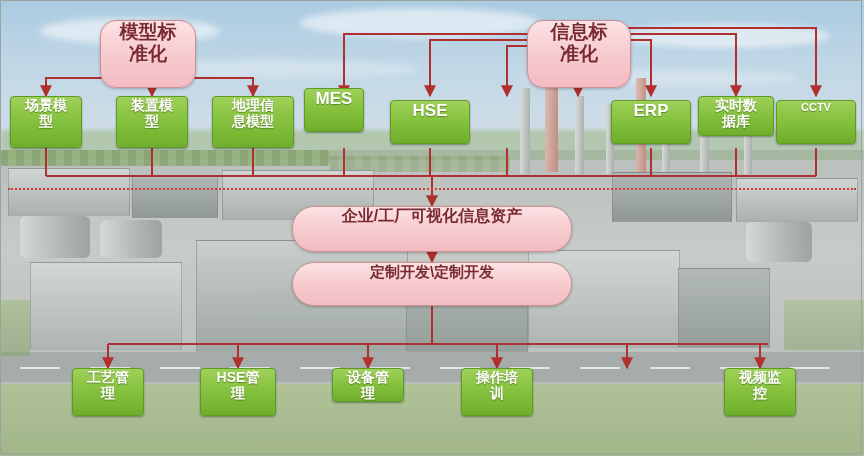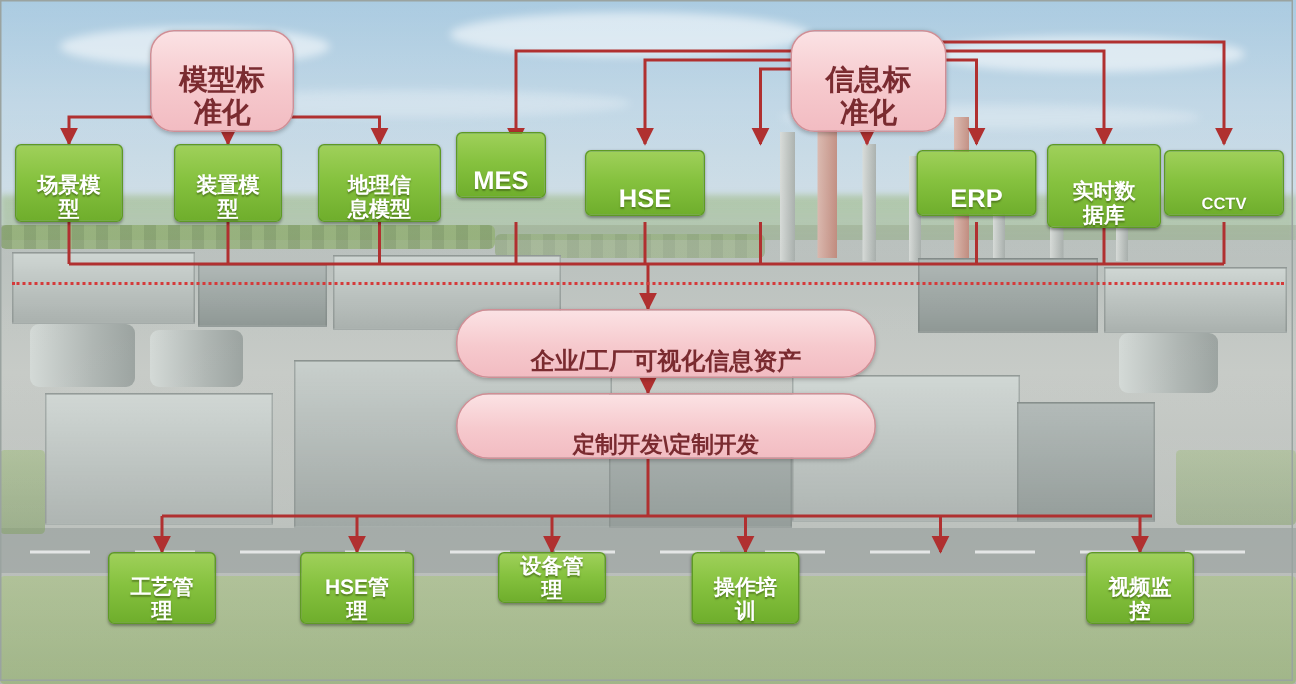--- a/index.html
+++ b/index.html
@@ -34,21 +34,21 @@
   .grass{position:absolute;background:linear-gradient(180deg,#9fba7e,#7f9c62);opacity:.75;border-radius:3px;}
   .treeline{position:absolute;height:16px;background:
      repeating-linear-gradient(90deg,#7c9a5e 0 8px,#8fae6d 8px 16px);opacity:.7;border-radius:4px;}
   .haze{position:absolute;left:0;top:0;width:864px;height:456px;
      background:linear-gradient(180deg,rgba(255,255,255,.12),rgba(255,255,255,0) 40%,rgba(255,255,255,.10));}
 
   
   .node{
     position:absolute;
     box-sizing:border-box;
-    display:flex;align-items:flex-end;justify-content:center;
+    display:flex;align-items:flex-start;justify-content:center;
     text-align:center;
     line-height:1.15;
     color:#ffffff;
     font-weight:bold;
     border-radius:4px;
     z-index:5;
   }
   .green{
     background:linear-gradient(180deg,#9fd05a 0%,#86c23f 45%,#6fae2c 100%);
     border:1px solid #5e9a24;
@@ -57,21 +57,21 @@
     text-shadow:0 1px 1px rgba(60,90,20,.6);
   }
   .pink{
     background:linear-gradient(180deg,#fbe2e4 0%,#f6c9cd 55%,#f2bcc2 100%);
     border:1px solid #d08e95;
     border-radius:12px;
     color:#7a2b30;
     box-shadow:0 1px 3px rgba(0,0,0,.25);
     text-shadow:none;
   }
-  .pink.wide{border-radius:22px;margin-left:12px;}
+  .pink.wide{border-radius:22px;}
   .title-node{font-size:19px;border-radius:16px;}
   .lbl{display:block;padding:0 2px;}
   svg.wires{position:absolute;left:0;top:0;width:864px;height:456px;z-index:3;}
   .divider{
     position:absolute;left:8px;top:188px;width:848px;height:0;
     border-top:2px dotted #d53a3a;z-index:4;
   }
   .frame{
     position:absolute;left:0;top:0;width:862px;height:454px;
     border:1px solid #9aa3a0;box-sizing:border-box;z-index:20;pointer-events:none;
@@ -210,21 +210,21 @@
   <div class="node green" style="left:304px;top:88px;width:60px;height:44px;font-size:17px;">
     <span class="lbl">MES</span>
   </div>
   <div class="node green" style="left:390px;top:100px;width:80px;height:44px;font-size:17px;">
     <span class="lbl">HSE</span>
   </div>
 
   <div class="node green" style="left:611px;top:100px;width:80px;height:44px;font-size:17px;">
     <span class="lbl">ERP</span>
   </div>
-  <div class="node green" style="left:698px;top:96px;width:76px;height:56px;font-size:14px;">
+  <div class="node green" style="left:698px;top:96px;width:76px;height:40px;font-size:14px;">
     <span class="lbl">实时数<br>据库</span>
   </div>
   <div class="node green" style="left:776px;top:100px;width:80px;height:44px;font-size:11px;">
     <span class="lbl">CCTV</span>
   </div>
 
   <div class="node pink wide" style="left:292px;top:206px;width:280px;height:46px;font-size:16px;">
     <span class="lbl">企业/工厂可视化信息资产</span>
   </div>
   <div class="node pink wide" style="left:292px;top:262px;width:280px;height:44px;font-size:15px;">

